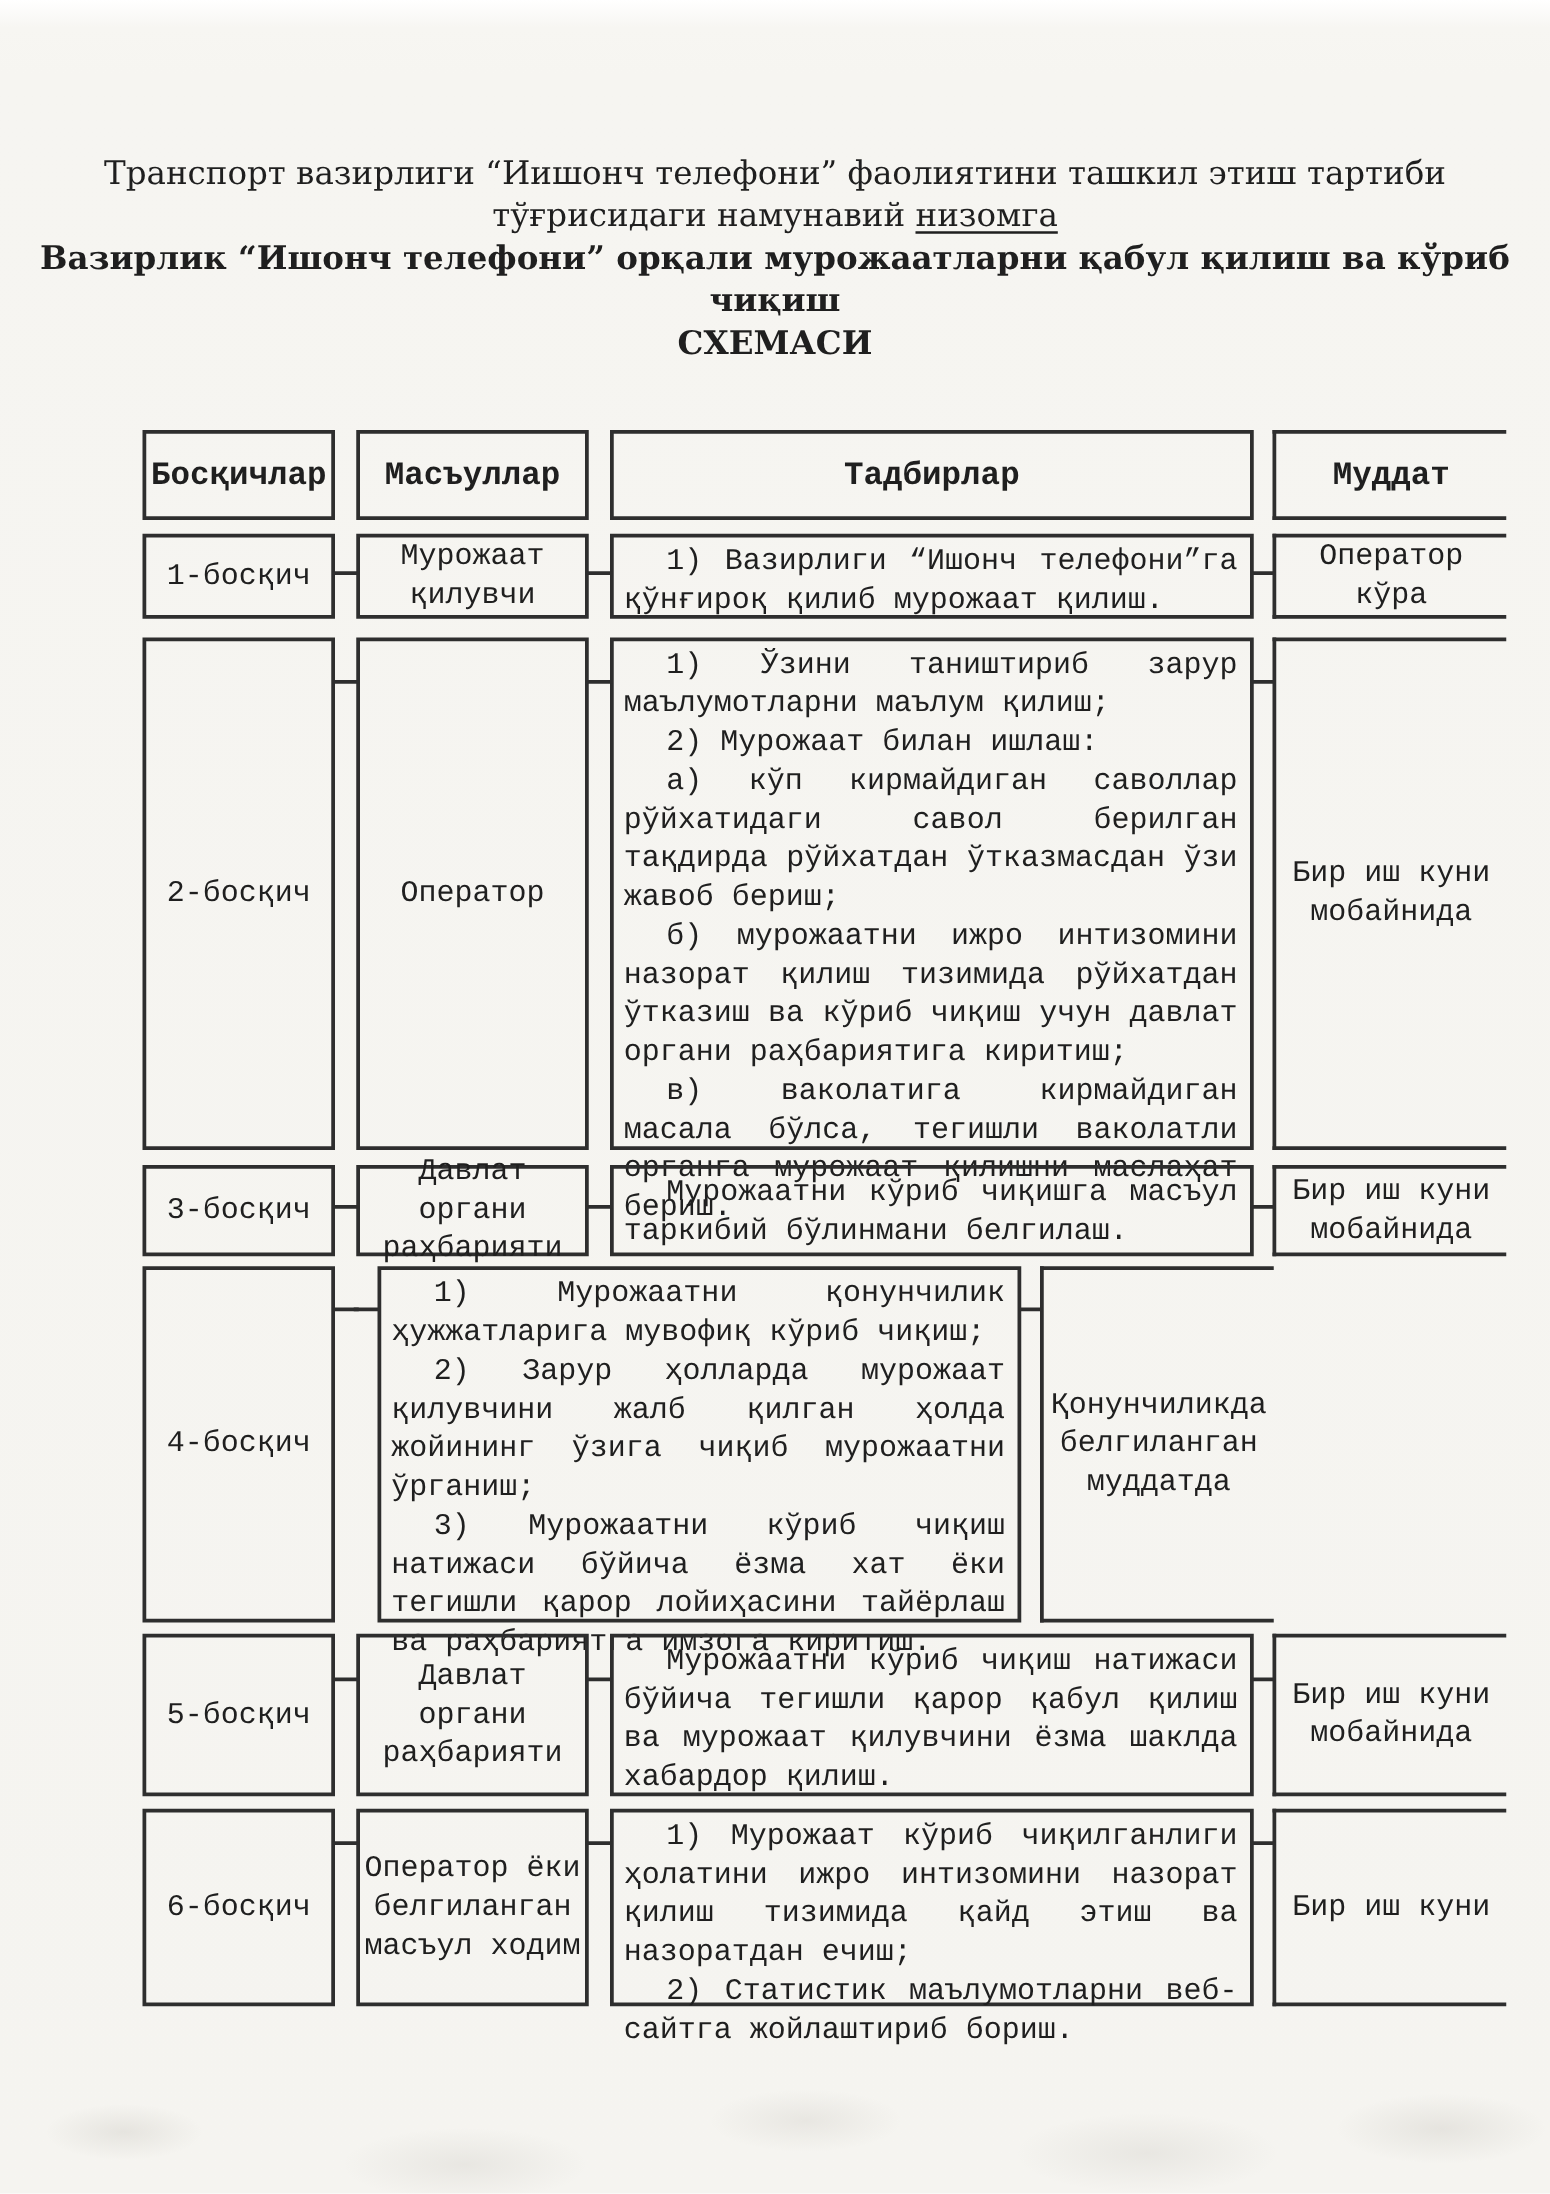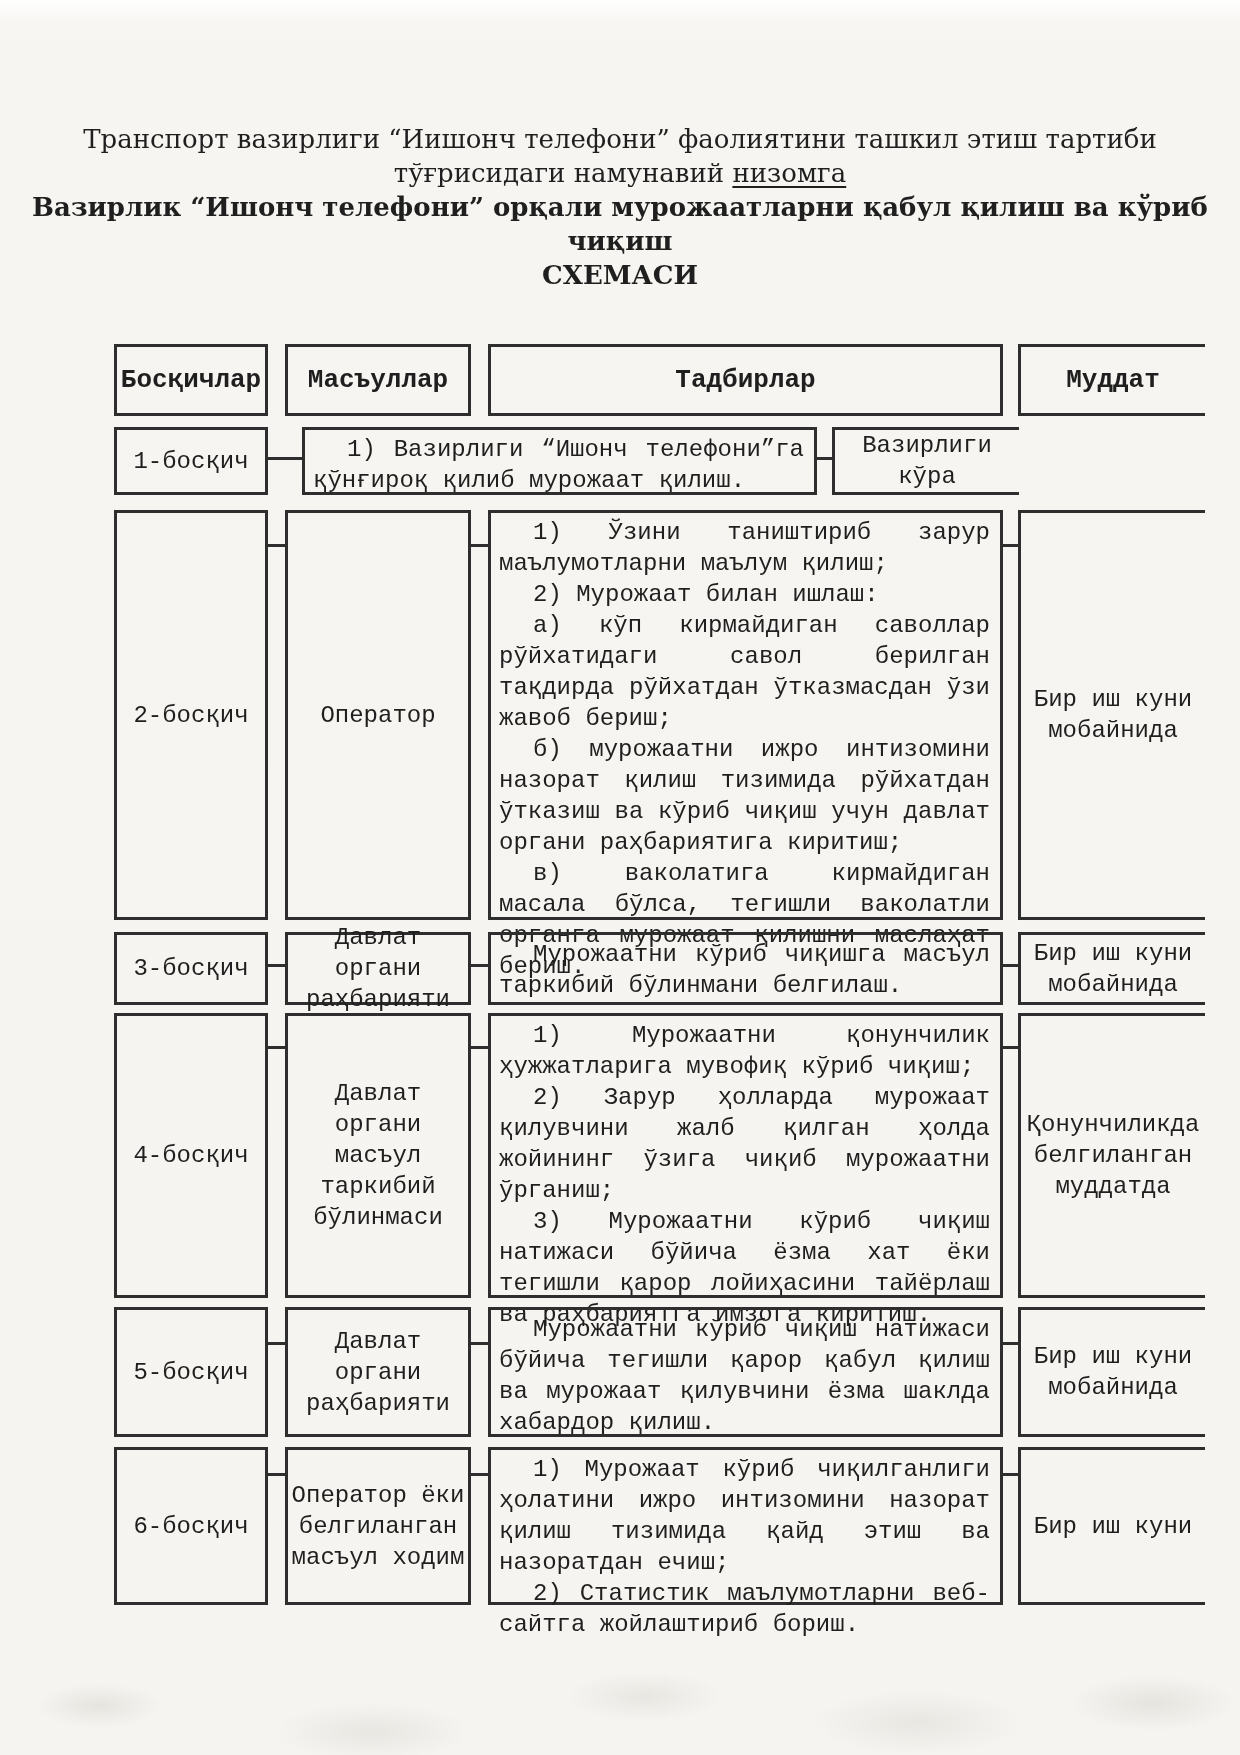--- a/index.html
+++ b/index.html
@@ -94,30 +94,31 @@
     <div class="cell c3 hd">Тадбирлар</div>
     <div class="conn g3"></div>
     <div class="cell c4 hd">Муддат</div>
   </div>
 
   <div class="srow r1">
     <div class="cell c1">1-босқич</div>
     <div class="conn">
         <i class="cl"></i>
       </div>
+    <div class="cell c2">Мурожаат қилувчи</div>
     <div class="conn">
         <i class="cl"></i>
       </div>
     <div class="cell c3 actions">
         <p>1) Вазирлиги “Ишонч телефони”га қўнғироқ қилиб мурожаат қилиш.</p>
       </div>
     <div class="conn g3">
         <i class="cl"></i>
       </div>
-    <div class="cell c4">Вазирлиги кўра</div>
+    <div class="cell c4">Оператор кўра</div>
   </div>
 
   <div class="srow r2">
     <div class="cell c1">2-босқич</div>
     <div class="conn">
         <i class="cl"></i>
       </div>
     <div class="cell c2">Оператор</div>
     <div class="conn">
         <i class="cl"></i>
@@ -151,21 +152,20 @@
         <i class="cl"></i>
       </div>
     <div class="cell c4">Бир иш куни мобайнида</div>
   </div>
 
   <div class="srow r4">
     <div class="cell c1">4-босқич</div>
     <div class="conn">
         <i class="cl"></i>
       </div>
-    <div class="cell c2">Давлат органи масъул таркибий бўлинмаси</div>
     <div class="conn">
         <i class="cl"></i>
       </div>
     <div class="cell c3 actions">
         <p>1) Мурожаатни қонунчилик ҳужжатларига мувофиқ кўриб чиқиш;</p>
         <p>2) Зарур ҳолларда мурожаат қилувчини жалб қилган ҳолда жойининг ўзига чиқиб мурожаатни ўрганиш;</p>
         <p>3) Мурожаатни кўриб чиқиш натижаси бўйича ёзма хат ёки тегишли қарор лойиҳасини тайёрлаш ва раҳбариятга имзога киритиш.</p>
       </div>
     <div class="conn g3">
         <i class="cl"></i>

